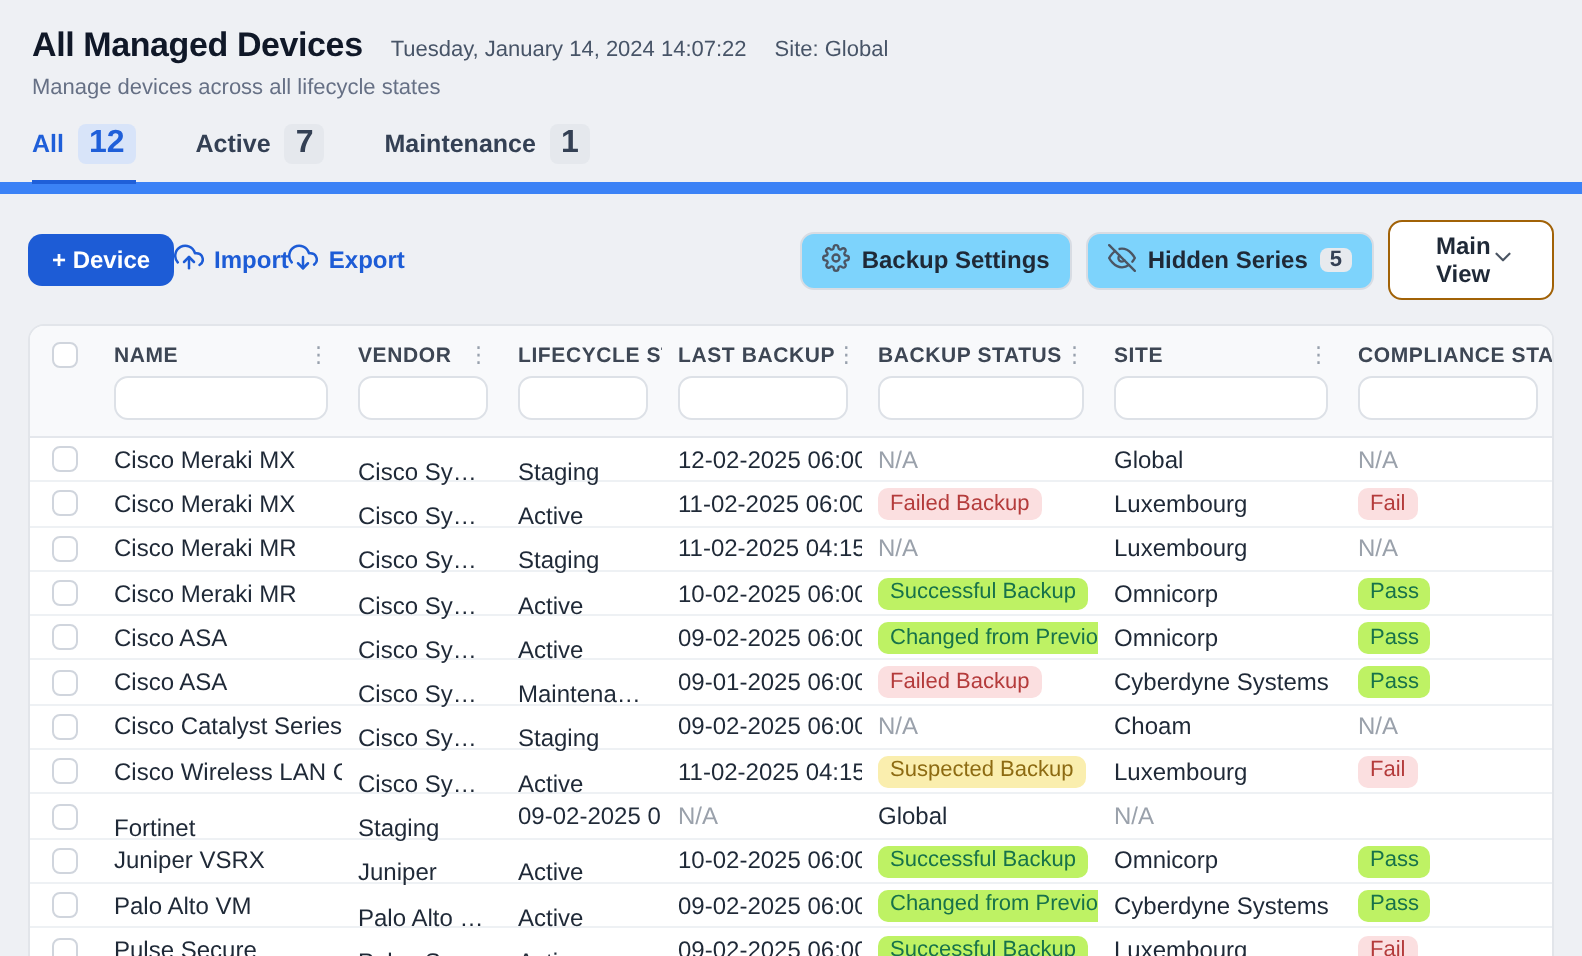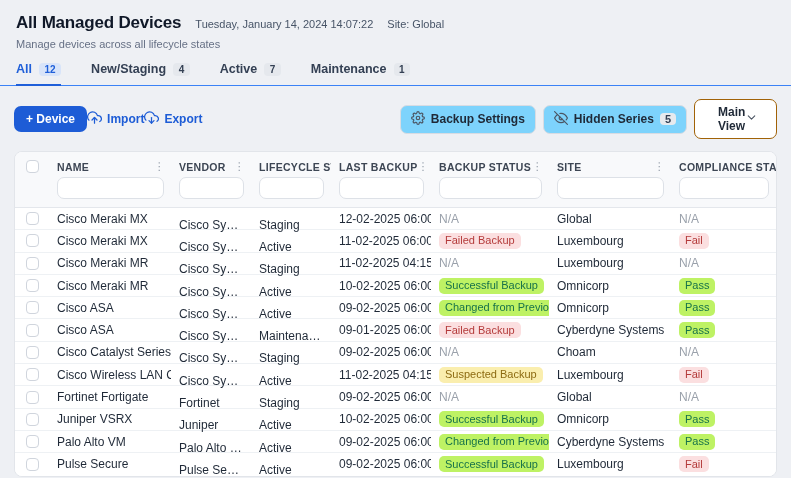--- a/index.html
+++ b/index.html
@@ -13,24 +13,24 @@
   .clickable { cursor:pointer; }
 
   
   .page-header { padding:13px 16px 0 16px; }
   .title-row { display:flex; align-items:baseline; gap:14px; }
   .page-title { font-size:17px; font-weight:700; letter-spacing:-0.2px; color:#101828; }
   .meta { font-size:11px; color:#475467; }
   .subtitle { font-size:11px; color:#667085; margin-top:5px; }
 
   
-  .tabs { display:flex; gap:30px; padding:0 16px; margin-top:12px; border-bottom:1px solid #3b82f6; }
+  .tabs { display:flex; gap:30px; padding:0 16px; margin-top:12px; border-bottom:6px solid #3b82f6; }
   .tab { display:flex; align-items:center; gap:7px; padding-bottom:8px; font-size:12.5px; font-weight:600; color:#344054; border-bottom:2px solid transparent; margin-bottom:-1px; }
   .tab.active { color:#1f5fd9; border-bottom-color:#1f5fd9; }
-  .tab-badge { font-size:10px; font-weight:600; background:#e5e8ed; color:#344054; border-radius:4px; padding:1px 5.5px; }
+  .tab-badge { font-size:16px; font-weight:600; background:#e5e8ed; color:#344054; border-radius:4px; padding:1px 5.5px; }
   .tab.active .tab-badge { background:#d8e4f9; color:#1f5fd9; }
 
   
   .toolbar { display:flex; align-items:center; padding:13px 14px 12px 14px; }
   .toolbar-left { display:flex; align-items:center; }
   .toolbar-right { display:flex; align-items:center; gap:7px; margin-left:auto; }
   .btn-primary { background:#1d5cd6; color:#fff; border:none; border-radius:7px; font-size:12px; font-weight:600; padding:6px 12px; font-family:inherit; }
   .link-btn { display:flex; align-items:center; gap:5px; color:#1d5cd6; font-size:12px; font-weight:600; background:none; border:none; font-family:inherit; }
   .link-btn svg { stroke:#1d5cd6; }
   .btn-light { display:flex; align-items:center; gap:6px; background:#7dd3fc; border:1px solid #d8dce3; border-radius:7px; font-size:12px; font-weight:600; color:#1f2937; padding:5px 10px; font-family:inherit; }
@@ -74,24 +74,20 @@
   </div>
   <p class="subtitle">Manage devices across all lifecycle states</p>
 </header>
 
 <nav class="tabs">
   <div class="tab active clickable">
     <span>All</span>
     <span class="tab-badge">12</span>
   </div>
   <div class="tab clickable">
-    <span>New/Staging</span>
-    <span class="tab-badge">4</span>
-  </div>
-  <div class="tab clickable">
     <span>Active</span>
     <span class="tab-badge">7</span>
   </div>
   <div class="tab clickable">
     <span>Maintenance</span>
     <span class="tab-badge">1</span>
   </div>
 </nav>
 
 <div class="toolbar">
@@ -295,21 +291,20 @@
     <div class="td">11-02-2025 04:15</div>
     <div class="td"><span class="badge badge-yellow">Suspected Backup</span></div>
     <div class="td">Luxembourg</div>
     <div class="td"><span class="badge badge-red">Fail</span></div>
   </div>
 
   <div class="grid-row trow">
     <div class="cell-check">
           <div class="checkbox clickable"></div>
         </div>
-    <div class="td td-name">Fortinet Fortigate</div>
     <div class="td td-vendor">Fortinet</div>
     <div class="td td-lifecycle">Staging</div>
     <div class="td">09-02-2025 06:00</div>
     <div class="td"><span class="badge badge-na">N/A</span></div>
     <div class="td">Global</div>
     <div class="td"><span class="badge badge-na">N/A</span></div>
   </div>
 
   <div class="grid-row trow">
     <div class="cell-check">

